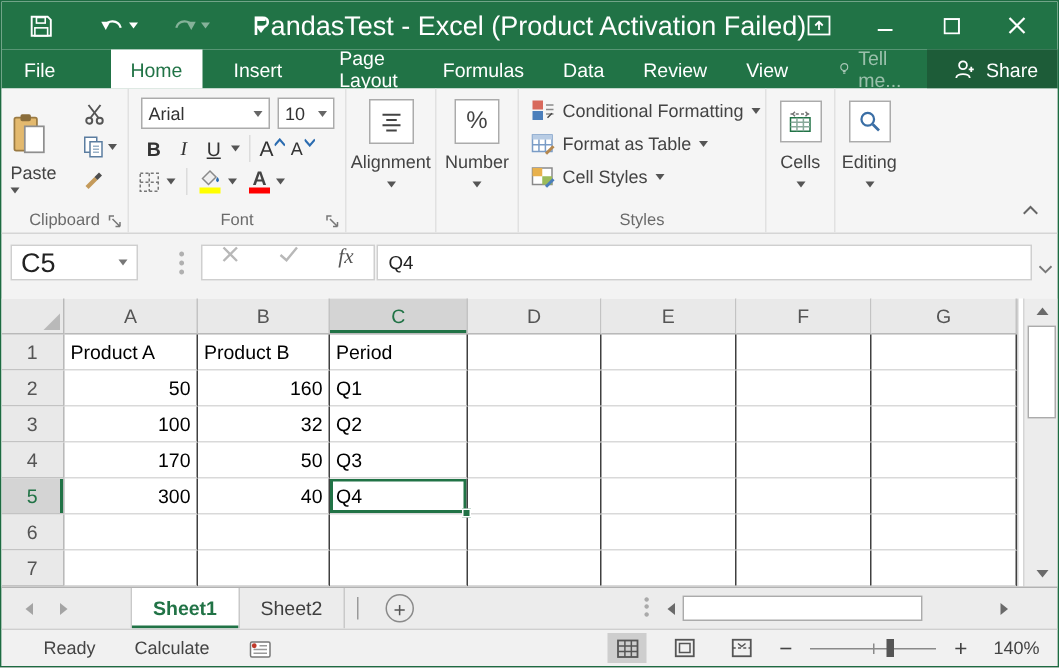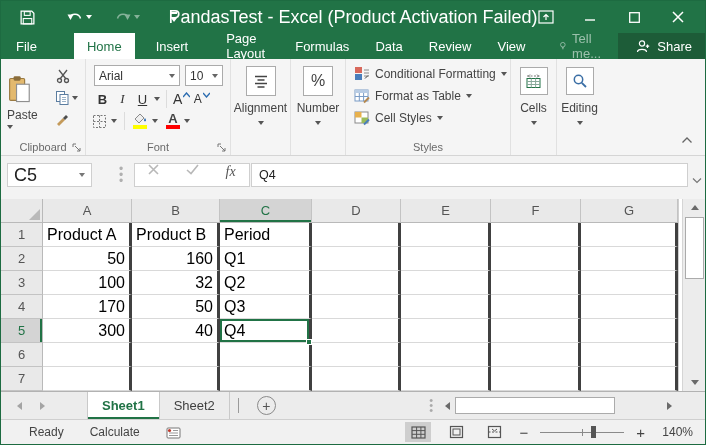--- a/index.html
+++ b/index.html
@@ -90,21 +90,21 @@
           grid-auto-rows:24px; background:#fff; border-right:1px solid #cfcfcf; }
   .corner { background:#e9e9e9; border-right:1px solid #b9b9b9; border-bottom:1px solid #b9b9b9; position:relative; cursor:pointer; }
   .corner::after { content:""; position:absolute; right:2px; bottom:2px; width:0; height:0;
                    border-left:11px solid transparent; border-bottom:11px solid #b9b9b9; }
   .col-hdr { background:#e9e9e9; border-right:1px solid #c3c3c3; border-bottom:1px solid #b9b9b9;
              text-align:center; font-size:13px; color:#555; line-height:23px; cursor:pointer; }
   .col-hdr.sel { background:#d4d4d4; color:#217346; box-shadow:inset 0 -2px 0 #217346; }
   .row-hdr { background:#e9e9e9; border-right:1px solid #b9b9b9; border-bottom:1px solid #c3c3c3;
              text-align:center; font-size:13px; color:#555; line-height:23px; cursor:pointer; }
   .row-hdr.sel { background:#d4d4d4; color:#217346; box-shadow:inset -2px 0 0 #217346; }
-  .cell { border-right:3px solid #404040; border-bottom:1px solid #d9d9d9; font-size:16px; color:#000;
+  .cell { border-right:1px solid #404040; border-bottom:1px solid #d9d9d9; font-size:13px; color:#000;
           line-height:23px; padding:0 4px; white-space:nowrap; overflow:hidden; cursor:cell; }
   .cell.num { text-align:right; }
   .cell.selcell { position:relative; box-shadow:inset 0 0 0 2px #217346; z-index:2; overflow:visible; }
   .fill-handle { position:absolute; right:-3px; bottom:-3px; width:6px; height:6px; background:#217346;
                  border:1px solid #fff; cursor:crosshair; }
 
   
   .vscroll { position:absolute; top:198px; left:681px; width:24px; height:192px; background:#ececec;
              border-left:1px solid #d5d5d5; }
   .v-arrow { position:absolute; left:0; width:24px; height:17px; display:flex; align-items:center;

